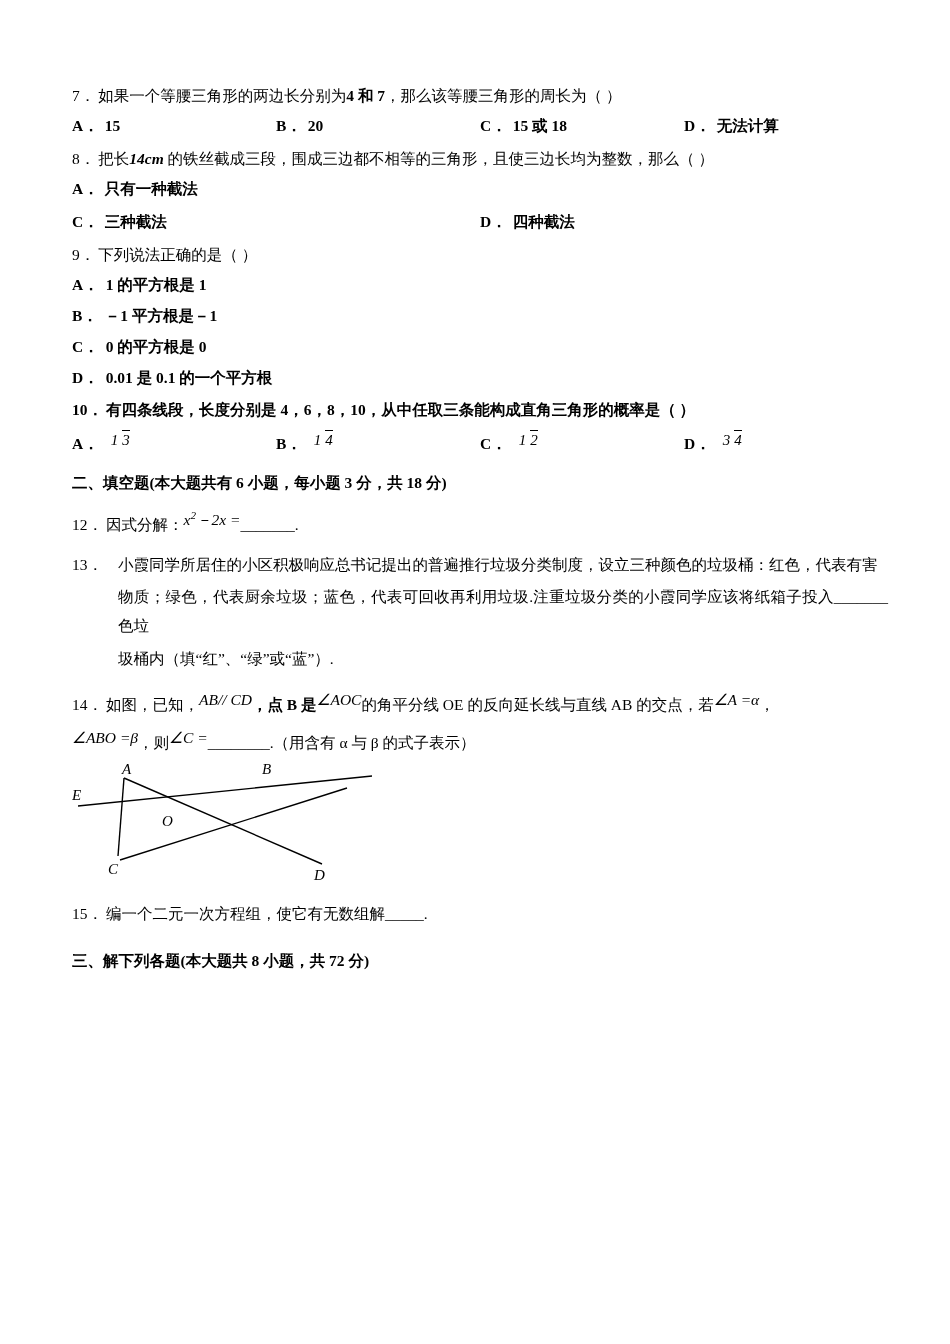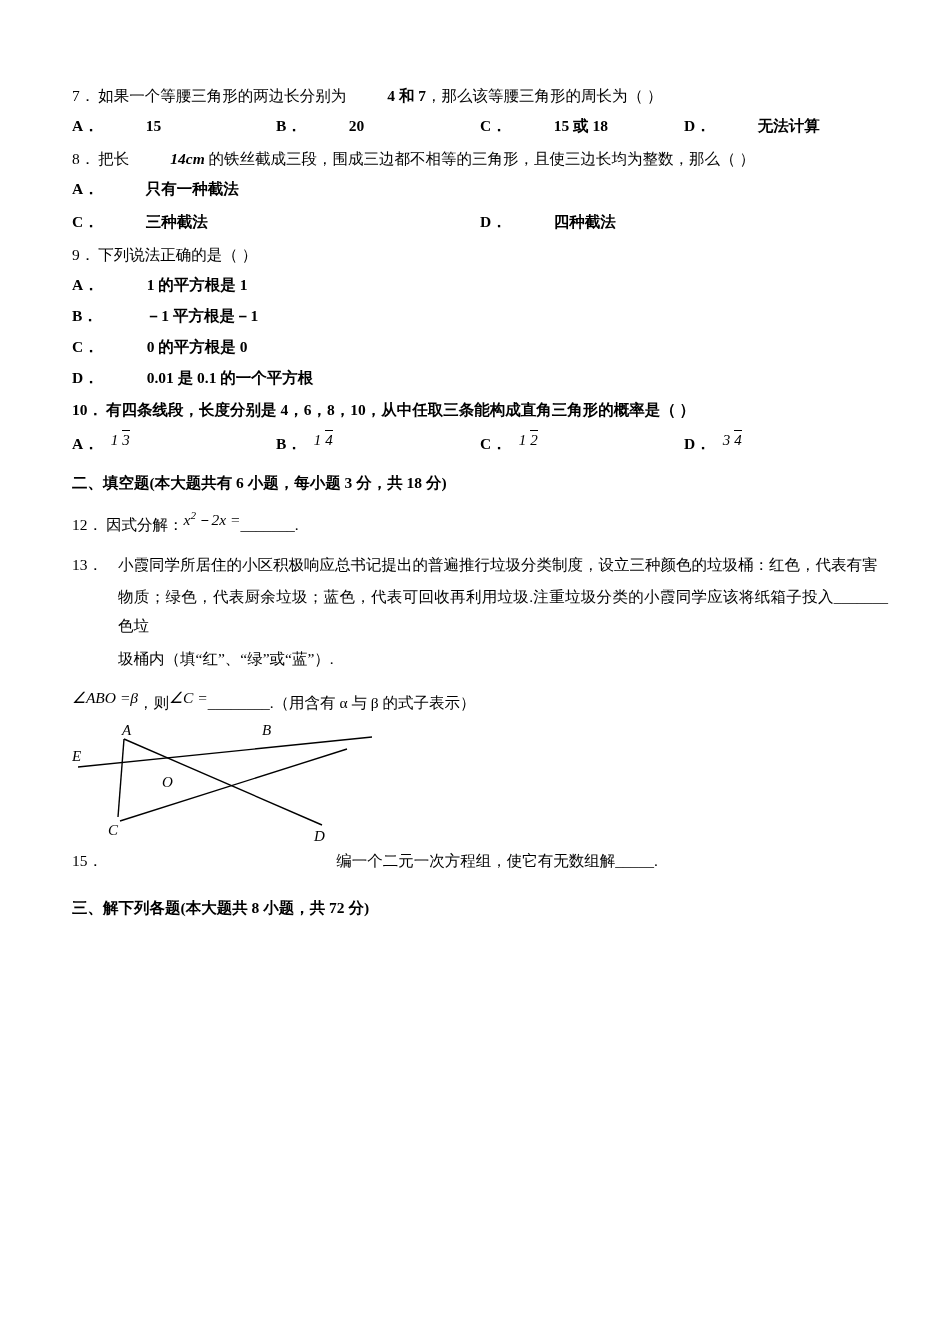--- a/index.html
+++ b/index.html
@@ -35,21 +35,21 @@
     display: flex;
     align-items: baseline;
   }
   .q .num {
     white-space: nowrap;
     margin-right: 3px;
   }
   .q .body {
     flex: 1;
   }
-  .bold { font-weight: bold; padding-left: 41px; }
+  .bold { font-weight: bold; }
   .ital { font-style: italic; font-family: "Liberation Serif", serif; }
 
   
   .opts {
     display: flex;
     font-size: 15.5px;
     margin: 0 0 8px 0;
     line-height: 1.6;
   }
   .opts.four > div { width: 25%; }
@@ -108,21 +108,21 @@
     margin: 0 0 4px 12px;
     text-align: justify;
   }
   .q13 { margin-top: 14px; }
   .q14 { margin-top: 16px; }
   .fig {
     margin: 10px 0 6px 0;
     position: relative;
     height: 118px;
   }
-  .q15 { margin-top: 6px; text-align: center; }
+  .q15 { margin-top: 20px; }
   .q16 { margin-top: 12px; }
   .section-head.last { margin-top: 26px; }
   .q11 { margin-top: 10px; }
   .q12 { margin-top: 18px; }
   .q10 { margin-top: 8px; font-weight: bold; }
 </style>
 </head>
 <body>
 
 <div class="page">
@@ -183,20 +183,24 @@
 
     <div class="q q13">
       <span class="num">13．</span>
       <span class="body">
         <div class="para">小霞同学所居住的小区积极响应总书记提出的普遍推行垃圾分类制度，设立三种颜色的垃圾桶：红色，代表有害</div>
         <div class="para">物质；绿色，代表厨余垃圾；蓝色，代表可回收再利用垃圾.注重垃圾分类的小霞同学应该将纸箱子投入_______色垃</div>
         <div class="para">圾桶内（填“红”、“绿”或“蓝”）.</div>
       </span>
     </div>
 
+    <div class="q q14">
+      <span class="num">14．</span>
+      <span class="body"><span>如图，已知，</span><span class="inline-math">AB// CD</span><span class="bold">，点 B 是</span><span class="inline-math">∠AOC</span><span>的角平分线 OE 的反向延长线与直线 AB 的交点，若</span><span class="inline-math">∠A =α</span><span>，</span></span>
+    </div>
     <div class="q" style="margin-top:14px;">
       <span class="body"><span class="inline-math">∠ABO =β</span><span>，则</span><span class="inline-math">∠C =</span><span>________.（用含有 α 与 β 的式子表示）</span></span>
     </div>
 
     <div class="fig">
       <svg width="400" height="120" viewBox="0 0 400 120">
 
         <line x1="6" y1="42" x2="300" y2="12" stroke="#000" stroke-width="1.4"></line>
 
         <line x1="52" y1="14" x2="250" y2="100" stroke="#000" stroke-width="1.4"></line>

